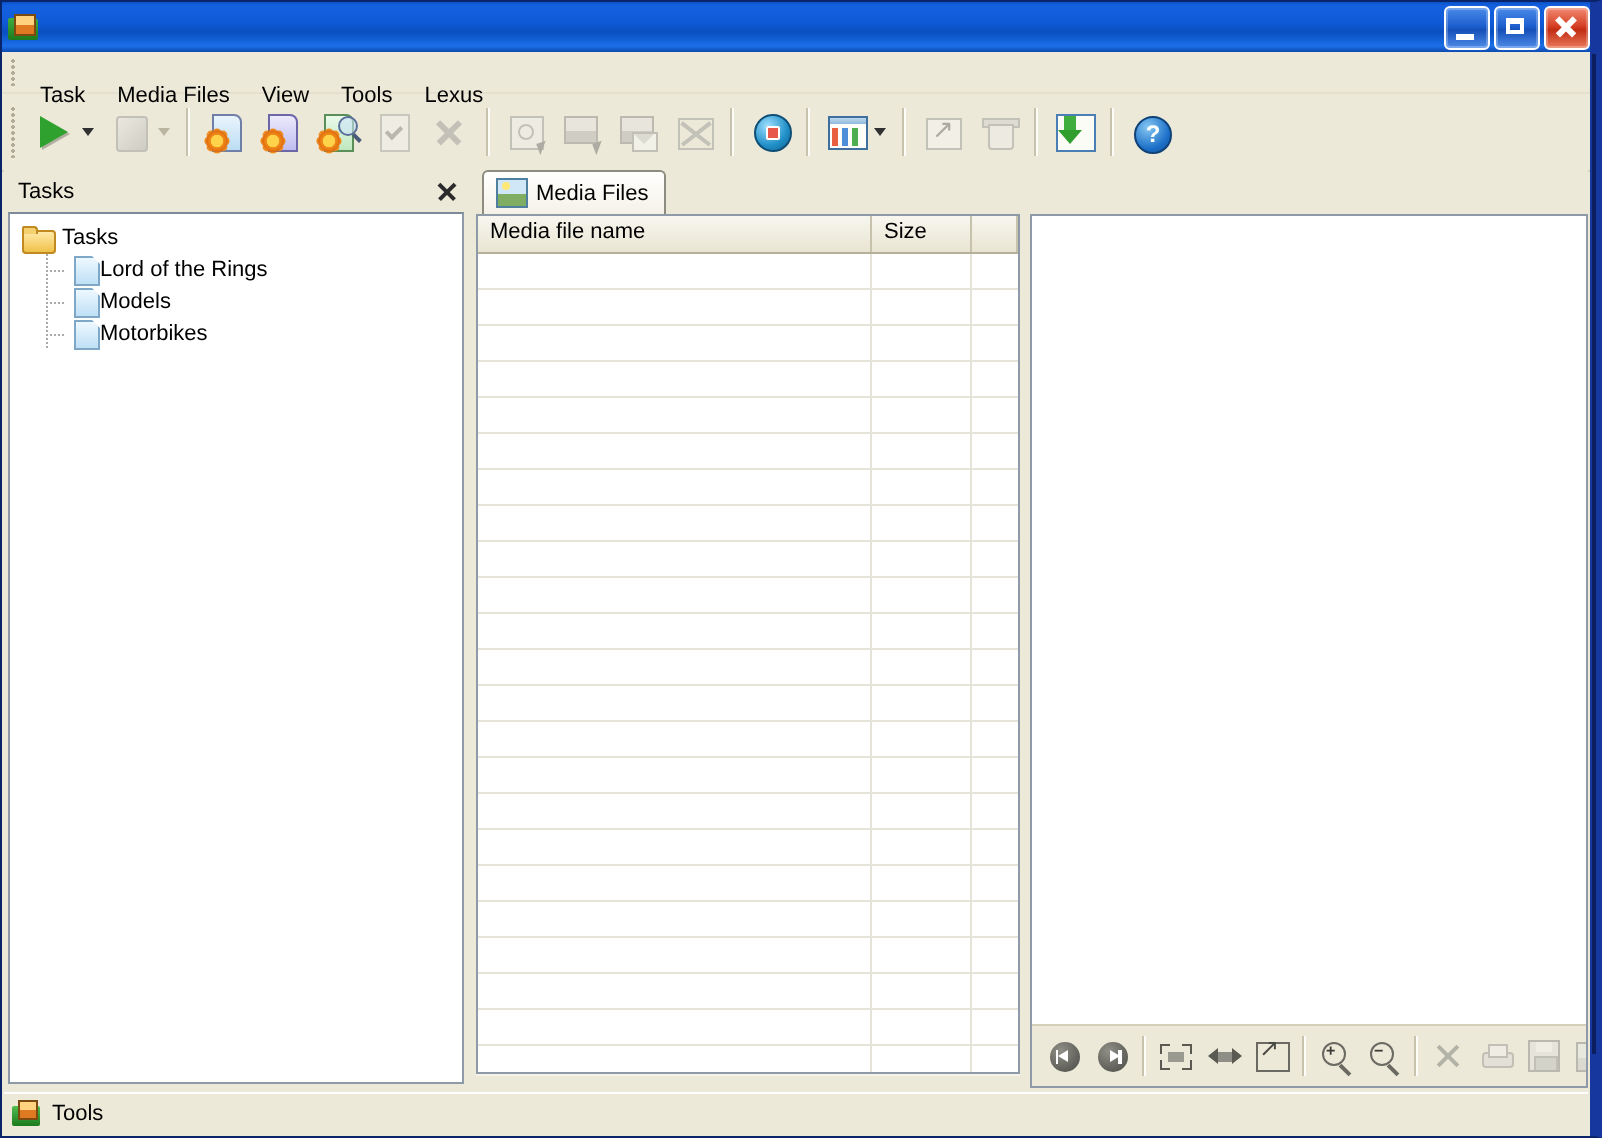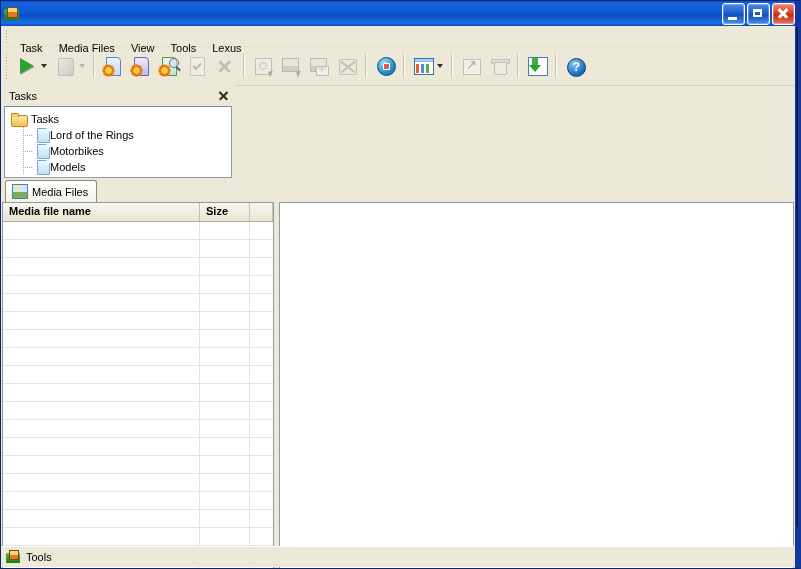--- a/index.html
+++ b/index.html
@@ -344,21 +344,20 @@
     color:#fff; font-size:12px; font-weight:bold;
     text-align:center; line-height:16px;
   }
 
   
   .body {
     position: absolute;
     left: 1px; right: 4px;
     top: 84px; bottom: 24px;
     display: flex;
-    flex-direction: column;
   }
 
   
   .tasks-panel {
     width: 232px;
     background: #ece9d8;
     display: flex; flex-direction: column;
     flex: none;
     padding: 2px 2px 2px 2px;
     box-sizing: border-box;
@@ -514,21 +513,20 @@
   .listpane {
     display:flex; flex-direction:column;
     width: 272px; flex: none; min-width: 0;
   }
   .listbox {
     flex: 1;
     border: 1px solid #8e9aa8;
     background:#fff;
     display:flex; flex-direction:column;
     overflow:hidden;
-    font-weight:bold;
   }
   .lhead {
     height: 18px; display:flex; flex:none;
     background: linear-gradient(to bottom,#f8f7ef,#e8e5d2);
     border-bottom: 1px solid #b4b09a;
   }
   .lhead .hc {
     font-size: 11px; color:#000;
     padding: 2px 0 0 6px;
     border-right: 1px solid #c6c2ac;
@@ -898,25 +896,25 @@
           <span class="folder-ic"></span>
           <span class="lbl">Tasks</span>
         </div>
         <div class="children">
           <div class="tchild">
             <span class="page-ic"></span>
             <span class="lbl">Lord of the Rings</span>
           </div>
           <div class="tchild">
             <span class="page-ic"></span>
-            <span class="lbl">Motorbikes</span>
+            <span class="lbl">Models</span>
           </div>
           <div class="tchild">
             <span class="page-ic"></span>
-            <span class="lbl">Models</span>
+            <span class="lbl">Motorbikes</span>
           </div>
         </div>
       </div>
     </div>
 
     <div class="vsplit"></div>
 
     <div class="right">
 
       <div class="tabstrip">

